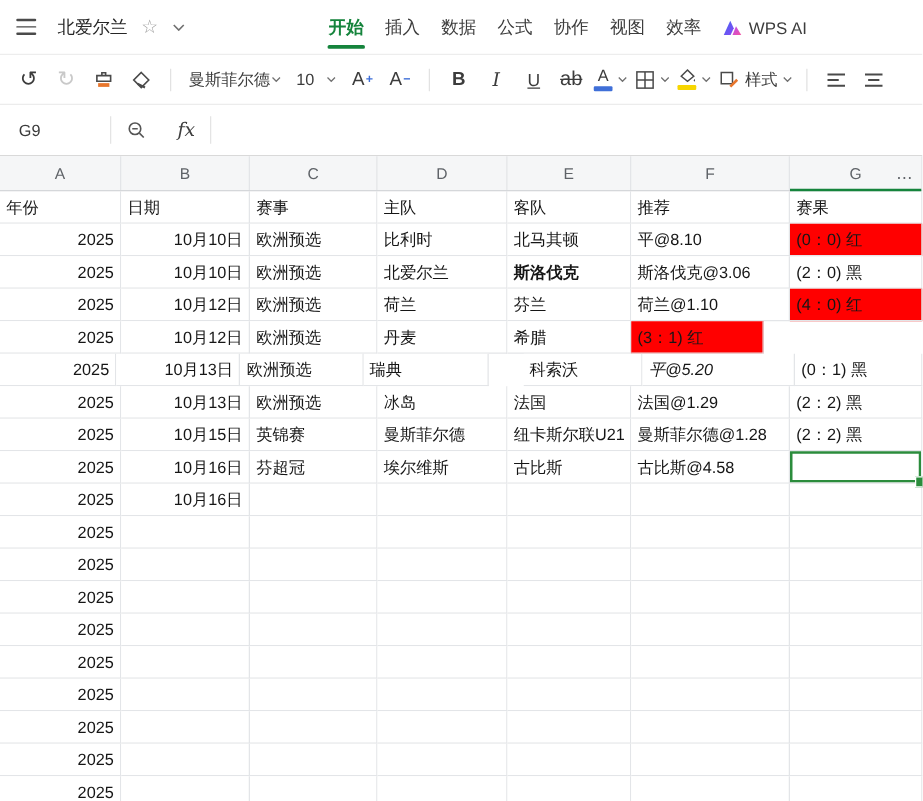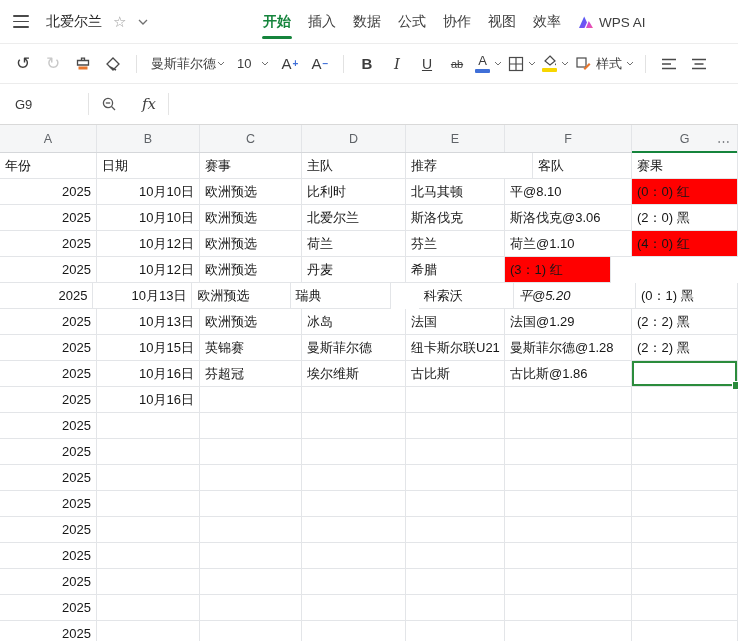--- a/index.html
+++ b/index.html
@@ -29,21 +29,21 @@
   .tbtn.disabled { color: #c9c9c9; }
   .tsep { width: 1px; height: 18px; background: #e2e2e2; margin: 0 8px; flex: none; }
   .arrowglyph { font-size: 17px; line-height: 1; }
   .fontname { width: 86px; justify-content: space-between; padding: 0 6px; font-size: 13px; }
   .fontsize { width: 44px; justify-content: space-between; padding: 0 6px; font-size: 13px; }
   .afbtn { font-size: 15px; }
   .afbtn sup { color: #3f6fd8; font-size: 10px; font-weight: bold; margin-left: 1px; }
   .bold { font-weight: bold; font-size: 15px; }
   .italic { font-style: italic; font-size: 15px; font-family: "DejaVu Serif", serif; }
   .uline { text-decoration: underline; font-size: 14px; }
-  .strike { text-decoration: line-through; font-size: 11px; }
+  .strike { text-decoration: line-through; font-size: 16px; }
   .stack { display: flex; flex-direction: column; align-items: center; line-height: 1; }
   .stack .bar { width: 15px; height: 3.5px; margin-top: 2px; border-radius: 1px; }
   .stylebtn { gap: 4px; font-size: 13px; }
 
   
   .fbar { height: 41px; display: flex; align-items: center; border-bottom: 1px solid #d9d9d9; background: #fff; }
   .namebox { width: 88px; padding-left: 15px; font-size: 13px; color: #3a3a3a; cursor: text; }
   .fsep { width: 1px; height: 22px; background: #e4e4e4; flex: none; }
   .fico { margin: 0 12px; display: flex; align-items: center; cursor: pointer; }
   .fx { font-style: italic; font-family: "DejaVu Serif", serif; font-size: 15px; color: #3f3f3f; }
@@ -236,39 +236,39 @@
   </div>
 <div class="morecols" style="position:absolute; right:7px; top:128px; height:26px;">⋯</div>
 
 <div class="grid">
 
 <div class="row">
       <div class="cell" style="width: 97px;">年份</div>
       <div class="cell" style="width: 103px;">日期</div>
       <div class="cell" style="width: 102px;">赛事</div>
       <div class="cell" style="width: 104px;">主队</div>
+      <div class="cell" style="width: 99px;">客队</div>
       <div class="cell" style="width: 127px;">推荐</div>
-      <div class="cell" style="width: 99px;">客队</div>
       <div class="cell" style="width: 106px;">赛果</div>
     </div>
     <div class="row">
       <div class="cell num" style="width: 97px;">2025</div>
       <div class="cell num" style="width: 103px;">10月10日</div>
       <div class="cell" style="width: 102px;">欧洲预选</div>
       <div class="cell" style="width: 104px;">比利时</div>
       <div class="cell" style="width: 99px;">北马其顿</div>
       <div class="cell" style="width: 127px;">平@8.10</div>
       <div class="cell red" style="width: 106px;">(0：0) 红</div>
     </div>
     <div class="row">
       <div class="cell num" style="width: 97px;">2025</div>
       <div class="cell num" style="width: 103px;">10月10日</div>
       <div class="cell" style="width: 102px;">欧洲预选</div>
       <div class="cell" style="width: 104px;">北爱尔兰</div>
-      <div class="cell" style="width: 99px;">斯洛伐克</div>
+      <div class="cell" style="width: 99px; font-weight: bold;">斯洛伐克</div>
       <div class="cell" style="width: 127px;">斯洛伐克@3.06</div>
       <div class="cell" style="width: 106px;">(2：0) 黑</div>
     </div>
     <div class="row">
       <div class="cell num" style="width: 97px;">2025</div>
       <div class="cell num" style="width: 103px;">10月12日</div>
       <div class="cell" style="width: 102px;">欧洲预选</div>
       <div class="cell" style="width: 104px;">荷兰</div>
       <div class="cell" style="width: 99px;">芬兰</div>
       <div class="cell" style="width: 127px;">荷兰@1.10</div>
@@ -308,21 +308,21 @@
       <div class="cell" style="width: 99px;">纽卡斯尔联U21</div>
       <div class="cell" style="width: 127px;">曼斯菲尔德@1.28</div>
       <div class="cell" style="width: 106px;">(2：2) 黑</div>
     </div>
     <div class="row">
       <div class="cell num" style="width: 97px;">2025</div>
       <div class="cell num" style="width: 103px;">10月16日</div>
       <div class="cell" style="width: 102px;">芬超冠</div>
       <div class="cell" style="width: 104px;">埃尔维斯</div>
       <div class="cell" style="width: 99px;">古比斯</div>
-      <div class="cell" style="width: 127px;">古比斯@1.86</div>
+      <div class="cell" style="width: 127px;">古比斯@4.58</div>
       <div class="cell selected" style="width: 106px;"></div>
     </div>
     <div class="row">
       <div class="cell num" style="width: 97px;">2025</div>
       <div class="cell num" style="width: 103px;">10月16日</div>
       <div class="cell" style="width: 102px;"></div>
       <div class="cell" style="width: 104px;"></div>
       <div class="cell" style="width: 99px;"></div>
       <div class="cell" style="width: 127px;"></div>
       <div class="cell" style="width: 106px;"></div>

